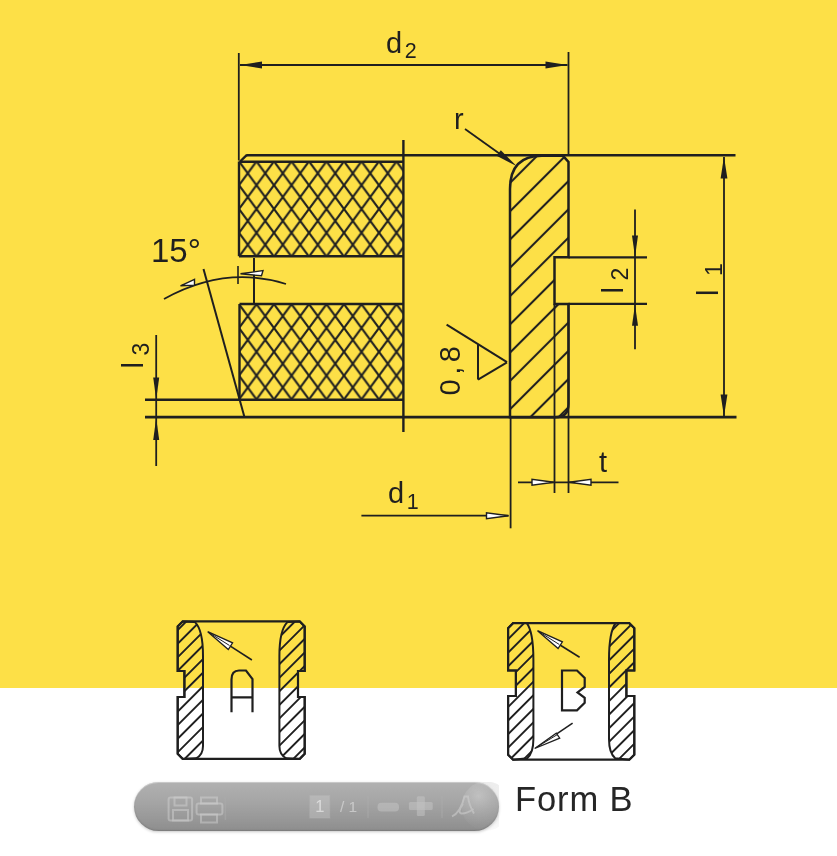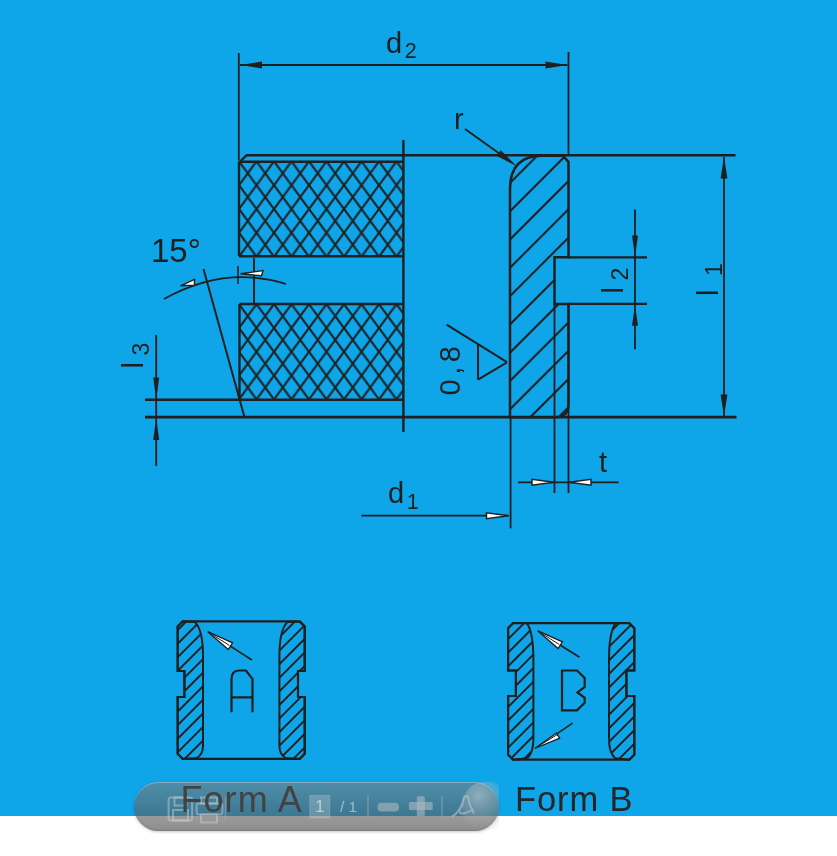--- a/index.html
+++ b/index.html
@@ -1,18 +1,18 @@
 <!DOCTYPE html>
 <html><head>
 <meta charset="utf-8">
 <style>
 html,body{margin:0;padding:0;background:#fff;}
 *{-webkit-font-smoothing:antialiased;}
 body{width:837px;height:856px;overflow:hidden;font-family:"Liberation Sans",sans-serif;-webkit-font-smoothing:antialiased;}
-#page{position:relative;width:837px;height:816px;background:#0ea5e9;}
+#page{position:relative;width:837px;height:688px;background:#fde047;}
 #dwg{position:absolute;left:0;top:0;transform:translateZ(0);}
 #tbar{position:absolute;left:134px;top:782px;width:365px;height:49px;border-radius:24.5px;
 background:linear-gradient(180deg, rgba(125,125,125,0.60) 0%, rgba(103,103,103,0.60) 45%, rgba(78,78,78,0.64) 100%);
 box-shadow: inset 0 1px 0 rgba(255,255,255,0.30), inset 0 -1px 2px rgba(0,0,0,0.15), 0 1px 3px rgba(0,0,0,0.22);transform:translateZ(0);}
 </style>
 </head>
 <body>
 <div id="page">
 <svg id="dwg" width="837" height="856" viewBox="0 0 837 856">
 <defs>
@@ -193,14 +193,13 @@
 
   <rect x="243.5" y="20.8" width="21.5" height="8.7" rx="4" fill="rgba(200,200,200,0.6)"></rect>
 
   <rect x="274.9" y="19.9" width="23.8" height="8" rx="1.5" fill="rgba(200,200,200,0.6)"></rect>
   <rect x="282.8" y="14.3" width="8" height="19.6" rx="1.5" fill="rgba(200,200,200,0.6)"></rect>
 
   <path d="M318,34.5 Q326.5,30.5 330.5,14.5 L334,14.5 Q335,23 340,31.5 M329,22 Q323,30.5 327.5,31.5 Q332,32 339.5,27" stroke="rgba(212,212,212,0.65)" stroke-width="1.9" fill="none"></path>
   </g>
 </svg>
 </div>
-<div style="position:absolute;left:180.5px;top:782px;font-size:36px;letter-spacing:1.05px;color:#424242;font-family:'Liberation Sans',sans-serif;line-height:1;transform:translateZ(0);">Form A</div>
 </div>
 
 </body></html>

